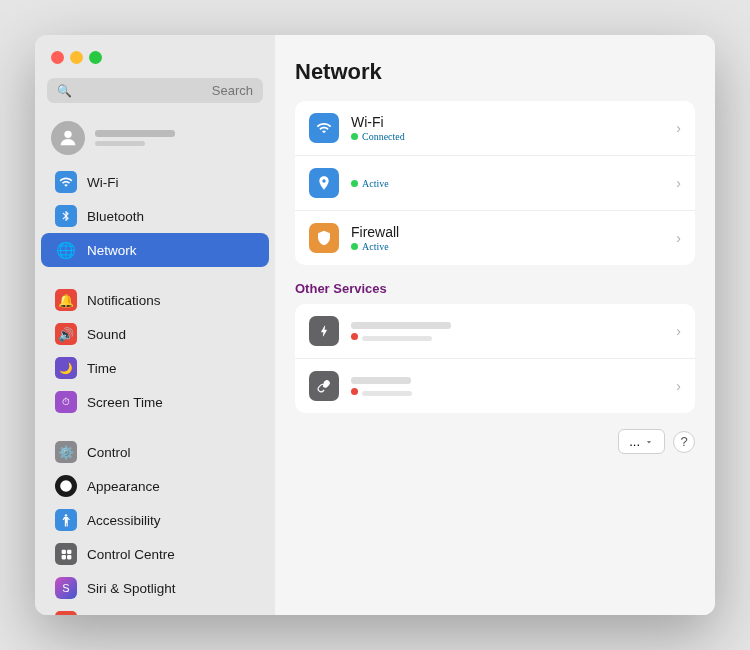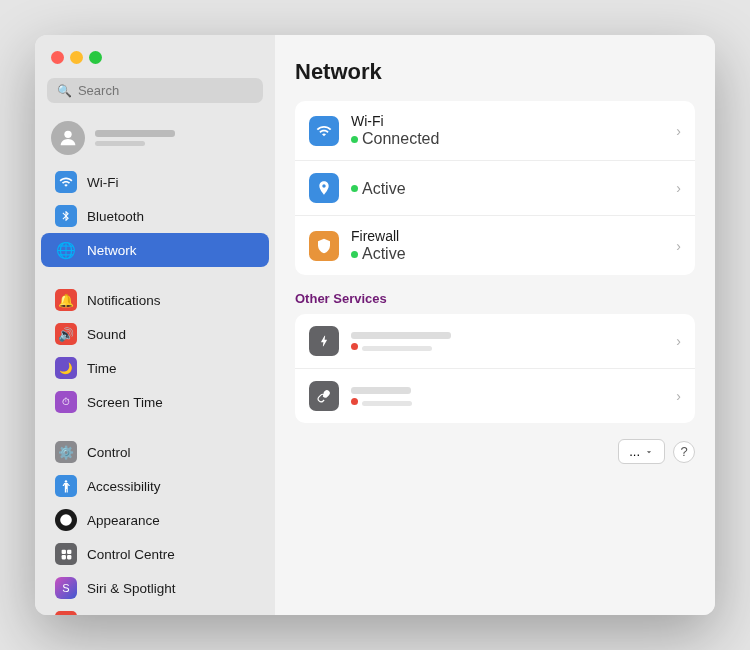--- a/index.html
+++ b/index.html
@@ -53,20 +53,21 @@
       align-items: center;
       gap: 6px;
     }
     .search-bar input {
       border: none;
       background: transparent;
       outline: none;
       font-size: 13px;
       color: #555;
       width: 100%;
+      text-align: right;
     }
     .search-icon-glyph { color: #888; font-size: 12px; }
     .user-profile {
       display: flex;
       align-items: center;
       gap: 10px;
       padding: 6px 16px 10px 16px;
     }
     .avatar-circle {
       width: 34px;
@@ -193,21 +194,21 @@
       gap: 4px;
     }
     .status-dot {
       width: 7px;
       height: 7px;
       border-radius: 50%;
       display: inline-block;
     }
     .dot-green { background: #30d158; }
     .dot-red { background: #e8483a; }
-    .status-text-green { color: #404040; font-size: 16px; }
+    .status-text-green { color: #0369a1; font-size: 10px; font-family: Liberation Serif, serif; }
     .chevron { color: #b0b0b0; font-size: 14px; }
     .section-header {
       font-size: 13px;
       font-weight: 600;
       color: #701a75;
       margin-bottom: 8px;
       margin-top: 4px;
     }
     .blurred-text {
       width: 100px;
@@ -328,36 +329,36 @@
     </div>
 
     <div class="sidebar-divider"></div>
 
     <div class="sidebar-item">
       <div class="item-icon icon-general">⚙️</div>
       <span>Control</span>
     </div>
 
     <div class="sidebar-item">
+      <div class="item-icon icon-appearance" style="background:#1a1a1a;border-radius:50%;">
+        <svg width="14" height="14" viewBox="0 0 24 24" fill="white">
+            <circle cx="12" cy="12" r="10"></circle>
+          </svg>
+      </div>
+      <span>Appearance</span>
+    </div>
+
+    <div class="sidebar-item">
       <div class="item-icon icon-accessibility">
         <svg width="14" height="14" viewBox="0 0 24 24" fill="white">
             <circle cx="12" cy="4" r="2"></circle>
             <path d="M15.89 8.11C15.5 7.13 14.54 6.5 13.5 6.5h-3c-1.04 0-2 .63-2.39 1.61L6 12h2.5l1.5-3v14h2v-6h1v6h2V9l1.5 3H19l-3.11-3.89z"></path>
           </svg>
       </div>
       <span>Accessibility</span>
-    </div>
-
-    <div class="sidebar-item">
-      <div class="item-icon icon-appearance" style="background:#1a1a1a;border-radius:50%;">
-        <svg width="14" height="14" viewBox="0 0 24 24" fill="white">
-            <circle cx="12" cy="12" r="10"></circle>
-          </svg>
-      </div>
-      <span>Appearance</span>
     </div>
 
     <div class="sidebar-item">
       <div class="item-icon icon-controlcentre">
         <svg width="13" height="13" viewBox="0 0 24 24" fill="white">
             <rect x="3" y="3" width="8" height="8" rx="2"></rect>
             <rect x="13" y="3" width="8" height="8" rx="2"></rect>
             <rect x="3" y="13" width="8" height="8" rx="2"></rect>
             <rect x="13" y="13" width="8" height="8" rx="2"></rect>
           </svg>

